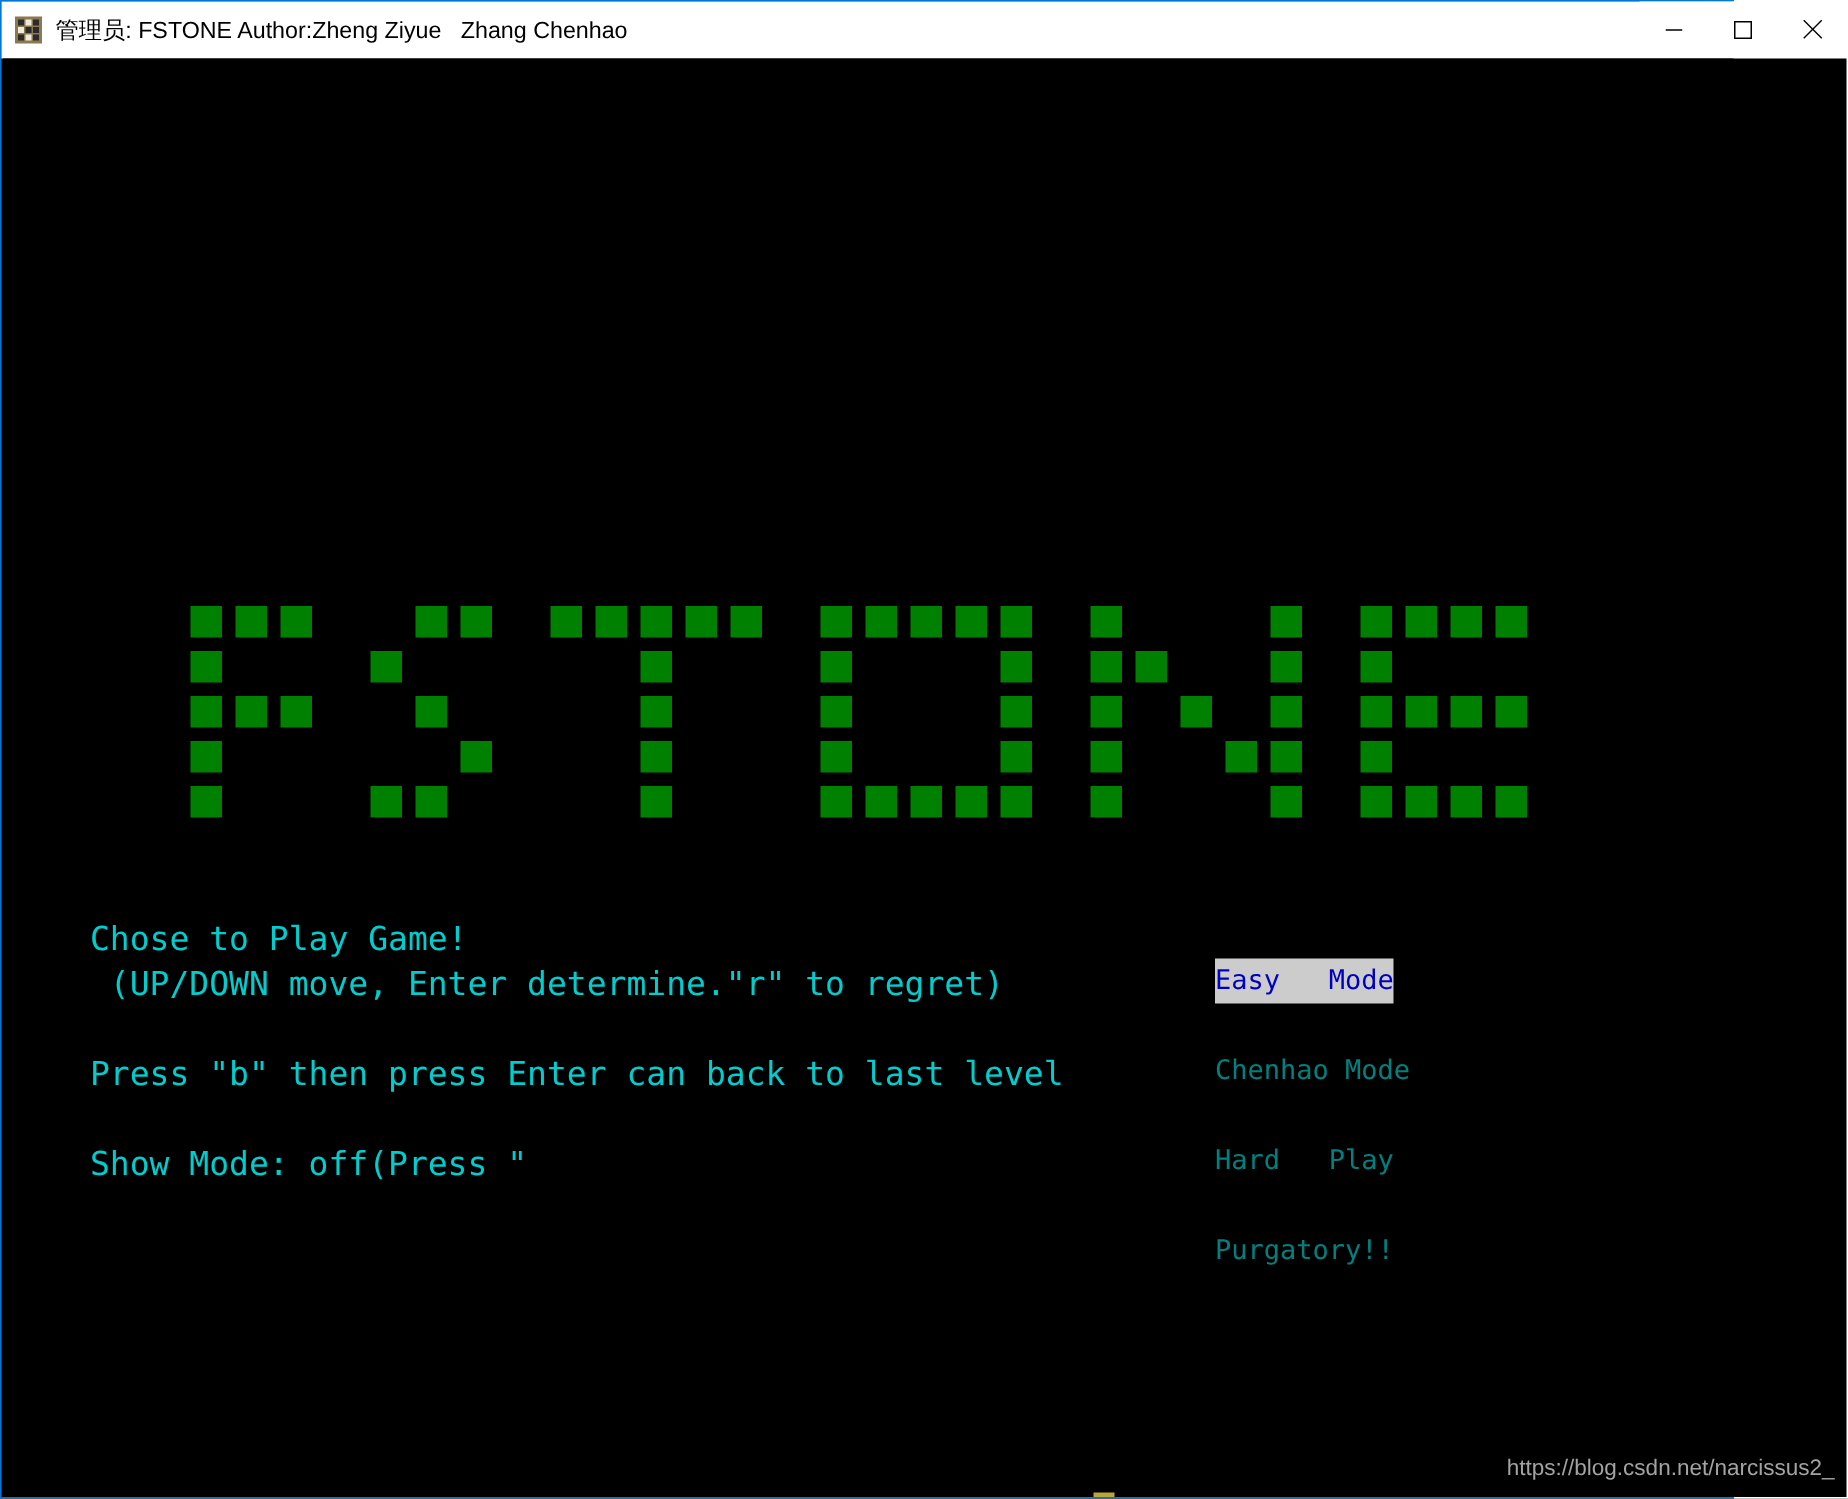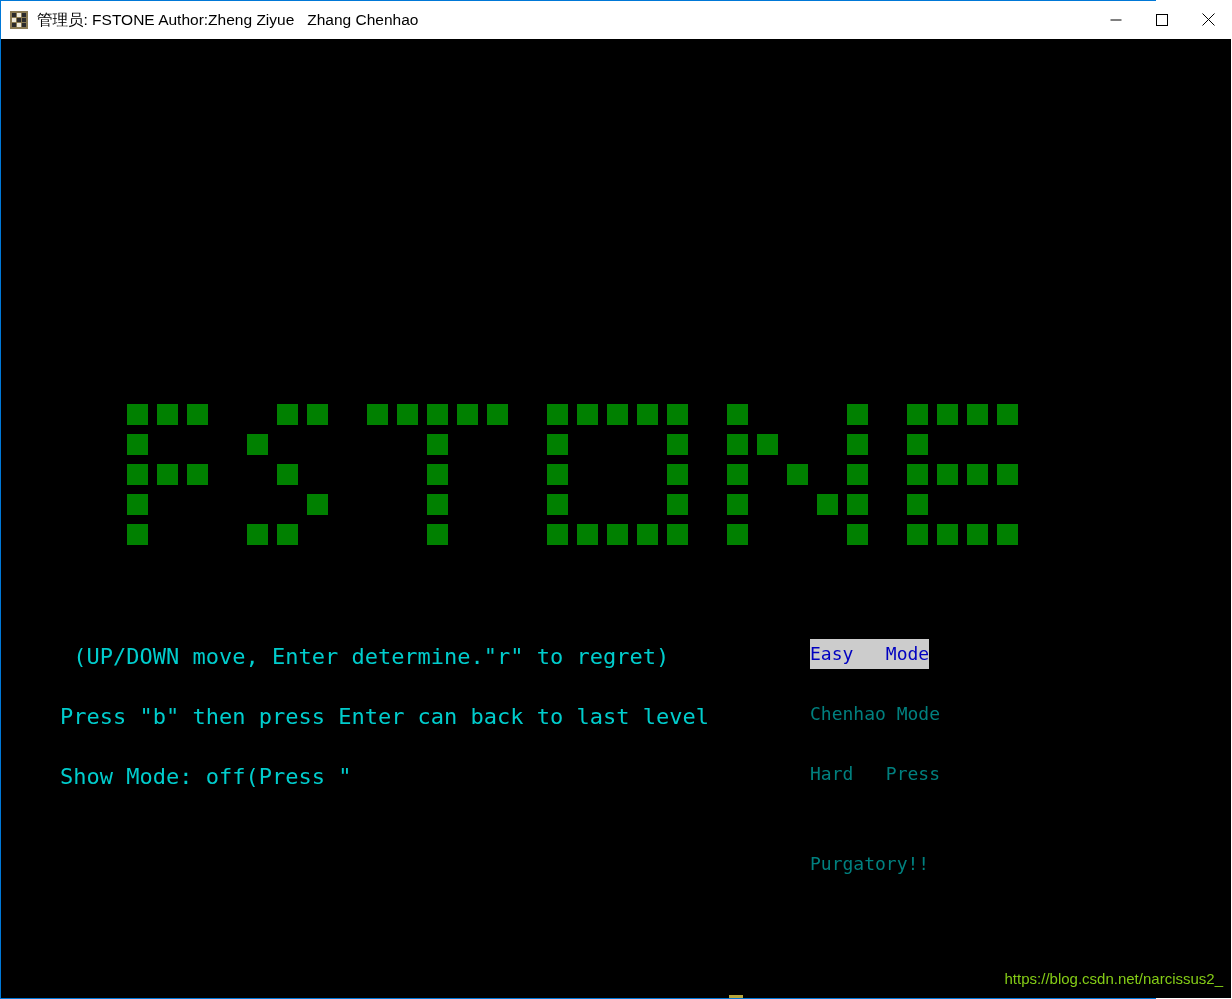--- a/index.html
+++ b/index.html
@@ -142,21 +142,21 @@
   #menu-hard      { top: 120px; left: 0px; }
   #menu-purgatory { top: 180px; left: 0px; }
 
   
   #watermark {
     position: absolute;
     right: 8px;
     bottom: 11px;
     font-family: "Liberation Sans", sans-serif;
     font-size: 15px;
-    color: #84cc16;
+    color: #a3a3a3;
     white-space: pre;
   }
 
   
   #bottom-sliver {
     position: absolute;
     left: 727px;
     bottom: 0px;
     width: 14px;
     height: 3px;
@@ -268,29 +268,30 @@
         <div class="blk" style="left: 810px; top: 60px; width: 21px; height: 21px; background: rgb(0, 128, 0);"></div>
         <div class="blk" style="left: 840px; top: 60px; width: 21px; height: 21px; background: rgb(0, 128, 0);"></div>
         <div class="blk" style="left: 870px; top: 60px; width: 21px; height: 21px; background: rgb(0, 128, 0);"></div>
         <div class="blk" style="left: 780px; top: 90px; width: 21px; height: 21px; background: rgb(0, 128, 0);"></div>
         <div class="blk" style="left: 780px; top: 120px; width: 21px; height: 21px; background: rgb(0, 128, 0);"></div>
         <div class="blk" style="left: 810px; top: 120px; width: 21px; height: 21px; background: rgb(0, 128, 0);"></div>
         <div class="blk" style="left: 840px; top: 120px; width: 21px; height: 21px; background: rgb(0, 128, 0);"></div>
         <div class="blk" style="left: 870px; top: 120px; width: 21px; height: 21px; background: rgb(0, 128, 0);"></div>
       </div>
 
+    <div class="cterm" id="line-chose">Chose to Play Game!</div>
     <div class="cterm" id="line-hint"> (UP/DOWN move, Enter determine."r" to regret)</div>
     <div class="cterm" id="line-back">Press "b" then press Enter can back to last level</div>
     <div class="cterm" id="line-show">Show Mode: off(Press "</div>
 
     <div id="menu">
       <div class="menu-item selected" id="menu-easy" style="background: rgb(204, 204, 204); color: rgb(0, 0, 192);">Easy   Mode</div>
       <div class="menu-item" id="menu-normal" style="color: rgb(0, 128, 127);">Chenhao Mode</div>
-      <div class="menu-item" id="menu-hard" style="color: rgb(0, 128, 127);">Hard   Press</div>
-      <div class="menu-item" id="menu-purgatory" style="color: rgb(0, 128, 127); margin-top: 30px;">Purgatory!!</div>
+      <div class="menu-item" id="menu-hard" style="color: rgb(0, 128, 127);">Hard   Play</div>
+      <div class="menu-item" id="menu-purgatory" style="color: rgb(0, 128, 127);">Purgatory!!</div>
     </div>
 
     <div id="watermark">https://blog.csdn.net/narcissus2_</div>
 
     <div id="bottom-sliver"></div>
   </div>
 
 </div>
 
 </body></html>

